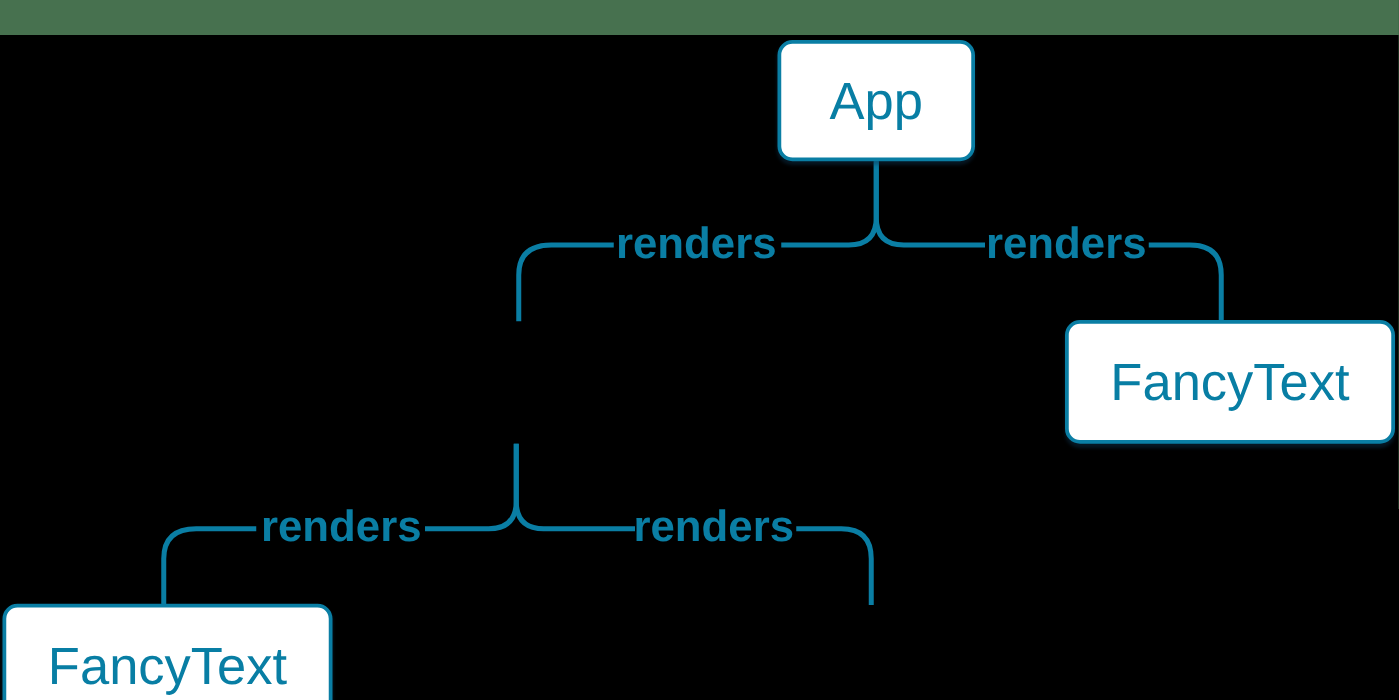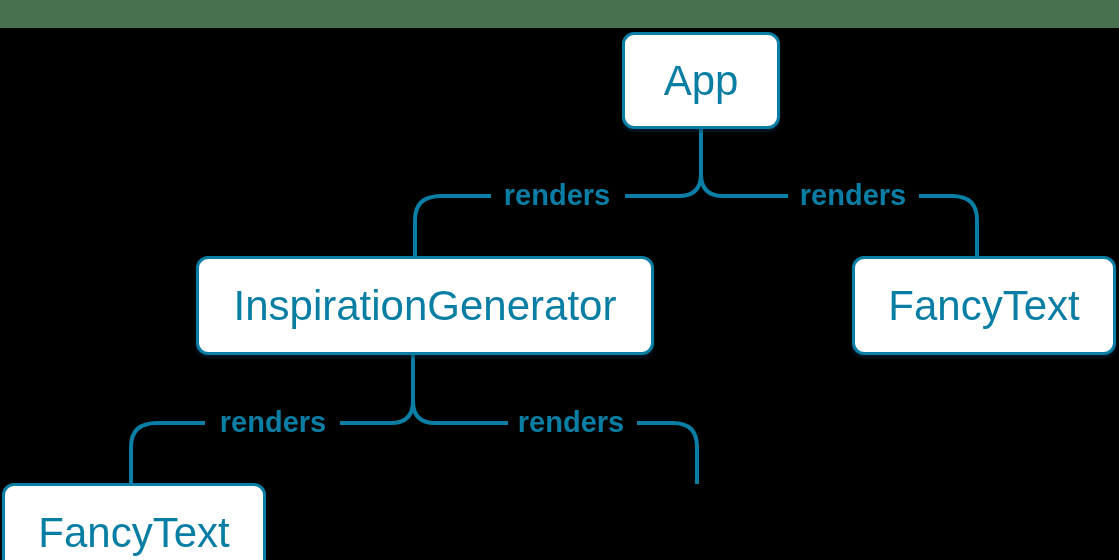--- a/index.html
+++ b/index.html
@@ -40,21 +40,21 @@
     justify-content: center;
     color: #087ea4;
     font-size: 42px;
     font-weight: 500;
     white-space: nowrap;
   }
   .edge-label {
     position: absolute;
     transform: translate(-50%, -50%);
     color: #0a7ea4;
-    font-size: 29px;
+    font-size: 35px;
     font-weight: 700;
     white-space: nowrap;
   }
 </style>
 </head>
 <body>
 
 <div class="stage">
 
   <svg class="edges" viewBox="0 0 1119 560" xmlns="http://www.w3.org/2000/svg" aria-hidden="true">
@@ -69,23 +69,20 @@
     <path d="M205 395 L157 395 Q131 395 131 419 L131 456"></path>
 
     <path d="M413 327 L413 373 Q413 395 435 395 L508 395"></path>
     <path d="M637 395 L673 395 Q697 395 697 419 L697 456"></path>
   </svg>
 
   <div class="node" style="left:622px; top:4px; width:158px; height:97px;">
     <span>App</span>
   </div>
 
-  <div class="node" style="left:196px; top:228px; width:458px; height:99px;">
-    <span>InspirationGenerator</span>
-  </div>
 
   <div class="node" style="left:852px; top:228px; width:264px; height:99px;">
     <span>FancyText</span>
   </div>
 
   <div class="node" style="left:2px; top:455px; width:264px; height:99px;">
     <span>FancyText</span>
   </div>
 
 

